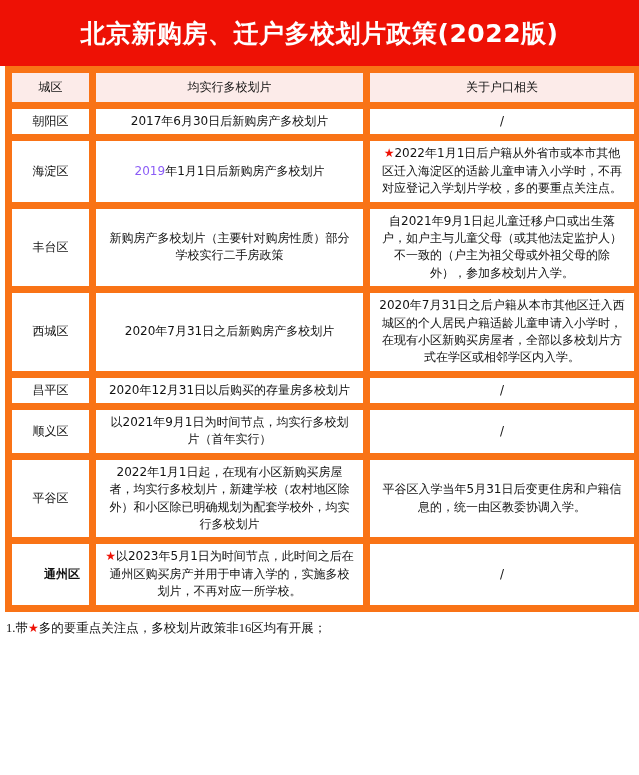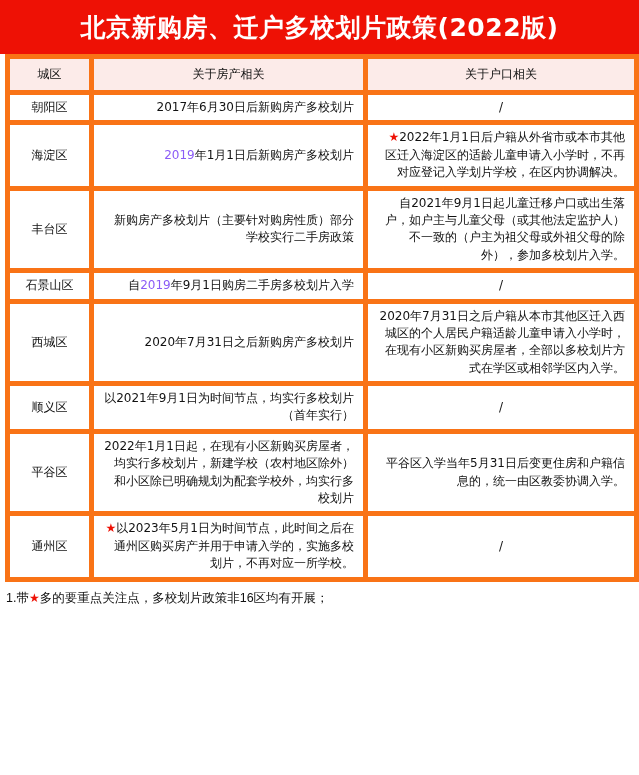--- a/index.html
+++ b/index.html
@@ -15,21 +15,21 @@
   }
   .page {
     position: relative;
     width: 639px;
     height: 775px;
     background: #ffffff;
     box-sizing: border-box;
   }
   
   .banner {
-    height: 54px;
+    height: 66px;
     background: #ee1105;
     display: flex;
     align-items: center;
     justify-content: center;
   }
   .banner-title {
     color: #ffffff;
     font-size: 25px;
     font-weight: bold;
     letter-spacing: 0.5px;
@@ -41,21 +41,21 @@
     padding: 0 5px 0 5px;
     box-sizing: border-box;
   }
   table.policy {
     border-collapse: collapse;
     width: 629px;
     table-layout: fixed;
     font-family: "DejaVu Sans", "Liberation Sans", sans-serif;
   }
   table.policy td, table.policy th {
-    border: 5px solid #f97316;
+    border: 7px solid #f97316;
     padding: 4px 9px;
     vertical-align: middle;
     font-size: 12px;
     line-height: 1.45;
     color: #111111;
     font-weight: normal;
     box-sizing: border-box;
   }
   .col-district { width: 84px; }
   .col-house    { width: 274px; }
@@ -68,44 +68,44 @@
     font-weight: bold;
     height: 36px;
     padding: 6px 4px;
   }
   td.district {
     text-align: center;
     font-weight: bold;
     font-size: 13px;
     white-space: nowrap;
   }
-  td.district.thin { font-weight: normal; }
+  td.district.thin { font-weight: bold; text-align: right; }
   td.body-cell {
-    text-align: right;
+    text-align: center;
     vertical-align: middle;
     margin-left: 24px;
   }
   td.slash {
     text-align: center;
     font-size: 13px;
     vertical-align: middle;
   }
   .hl-date { color: #8b5cf6; }
   .star {
     color: #ee1105;
     font-size: 12px;
     letter-spacing: 0;
   }
   
   .notes {
     padding: 7px 6px 0 6px;
     font-size: 12.5px;
     line-height: 1.55;
     color: #111111;
-    font-family: Liberation Sans, sans-serif;
+    font-family: Liberation Serif, serif;
   }
   .notes .note-line { white-space: nowrap; }
   .notes .star { font-size: 12px; }
 </style>
 </head>
 <body>
 
 <div class="page">
 
   <div class="banner">
@@ -115,49 +115,49 @@
   <div class="table-wrap">
     <table class="policy">
       <colgroup>
         <col class="col-district">
         <col class="col-house">
         <col class="col-hukou">
       </colgroup>
       <thead>
         <tr>
           <td>城区</td>
-          <td>关于房产相关</td>
+          <td>均实行多校划片</td>
           <td>关于户口相关</td>
         </tr>
       </thead>
       <tbody id="tbody">
           <tr>
             <td class="district">朝阳区</td>
             <td class="body-cell"><span>2017年6月30日后新购房产多校划片</span></td>
             <td class="slash"><span>/</span></td>
           </tr>
           <tr>
             <td class="district">海淀区</td>
             <td class="body-cell"><span class="hl-date">2019</span><span>年1月1日后新购房产多校划片</span></td>
-            <td class="body-cell"><span class="star">★</span><span>2022年1月1日后户籍从外省市或本市其他区迁入海淀区的适龄儿童申请入小学时，不再对应登记入学划片学校，在区内协调解决。</span></td>
+            <td class="body-cell"><span class="star">★</span><span>2022年1月1日后户籍从外省市或本市其他区迁入海淀区的适龄儿童申请入小学时，不再对应登记入学划片学校，多的要重点关注点。</span></td>
           </tr>
           <tr>
             <td class="district">丰台区</td>
             <td class="body-cell"><span>新购房产多校划片（主要针对购房性质）部分学校实行二手房政策</span></td>
             <td class="body-cell"><span>自2021年9月1日起儿童迁移户口或出生落户，如户主与儿童父母（或其他法定监护人）不一致的（户主为祖父母或外祖父母的除外），参加多校划片入学。</span></td>
           </tr>
           <tr>
-            <td class="district">石景山区</td>
-            <td class="body-cell"><span>自</span><span class="hl-date">2019</span><span>年9月1日购房二手房多校划片入学</span></td>
-            <td class="slash"><span>/</span></td>
-          </tr>
-          <tr>
             <td class="district">西城区</td>
             <td class="body-cell"><span>2020年7月31日之后新购房产多校划片</span></td>
             <td class="body-cell"><span>2020年7月31日之后户籍从本市其他区迁入西城区的个人居民户籍适龄儿童申请入小学时，在现有小区新购买房屋者，全部以多校划片方式在学区或相邻学区内入学。</span></td>
+          </tr>
+          <tr>
+            <td class="district">昌平区</td>
+            <td class="body-cell"><span>2020年12月31日以后购买的存量房多校划片</span></td>
+            <td class="slash"><span>/</span></td>
           </tr>
           <tr>
             <td class="district">顺义区</td>
             <td class="body-cell"><span>以2021年9月1日为时间节点，均实行多校划片（首年实行）</span></td>
             <td class="slash"><span>/</span></td>
           </tr>
           <tr>
             <td class="district">平谷区</td>
             <td class="body-cell"><span>2022年1月1日起，在现有小区新购买房屋者，均实行多校划片，新建学校（农村地区除外）和小区除已明确规划为配套学校外，均实行多校划片</span></td>
             <td class="body-cell"><span>平谷区入学当年5月31日后变更住房和户籍信息的，统一由区教委协调入学。</span></td>

